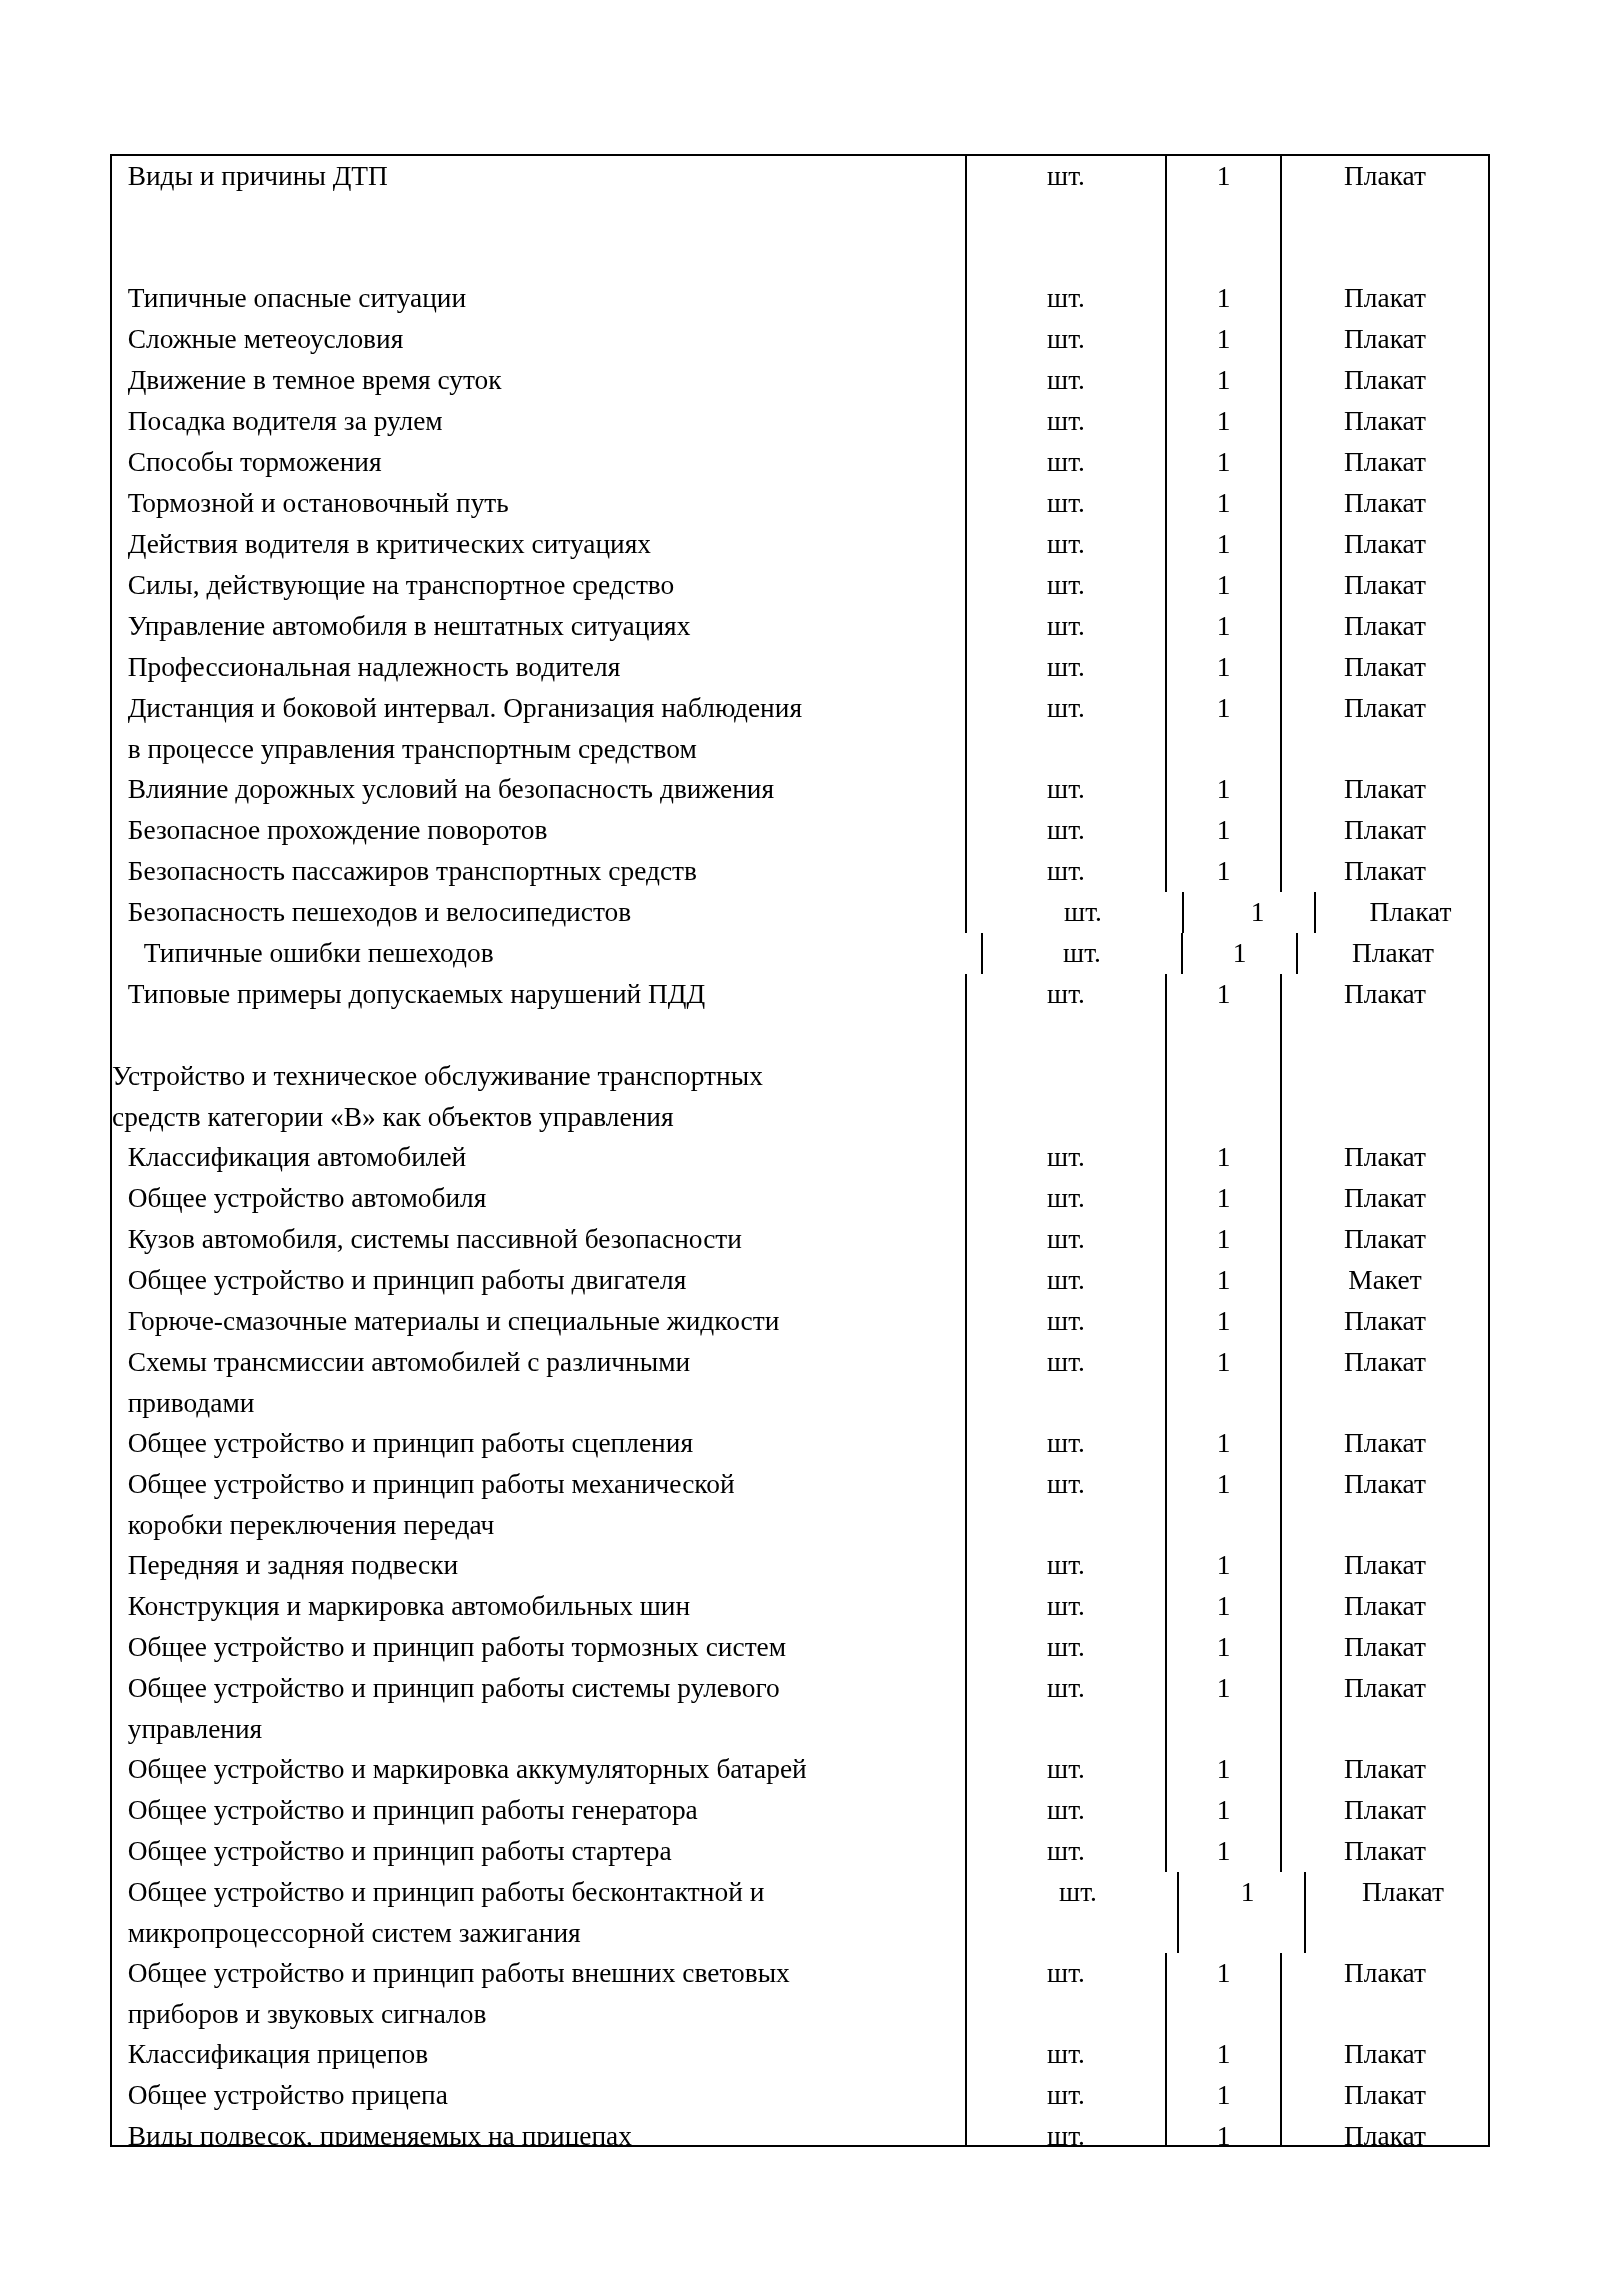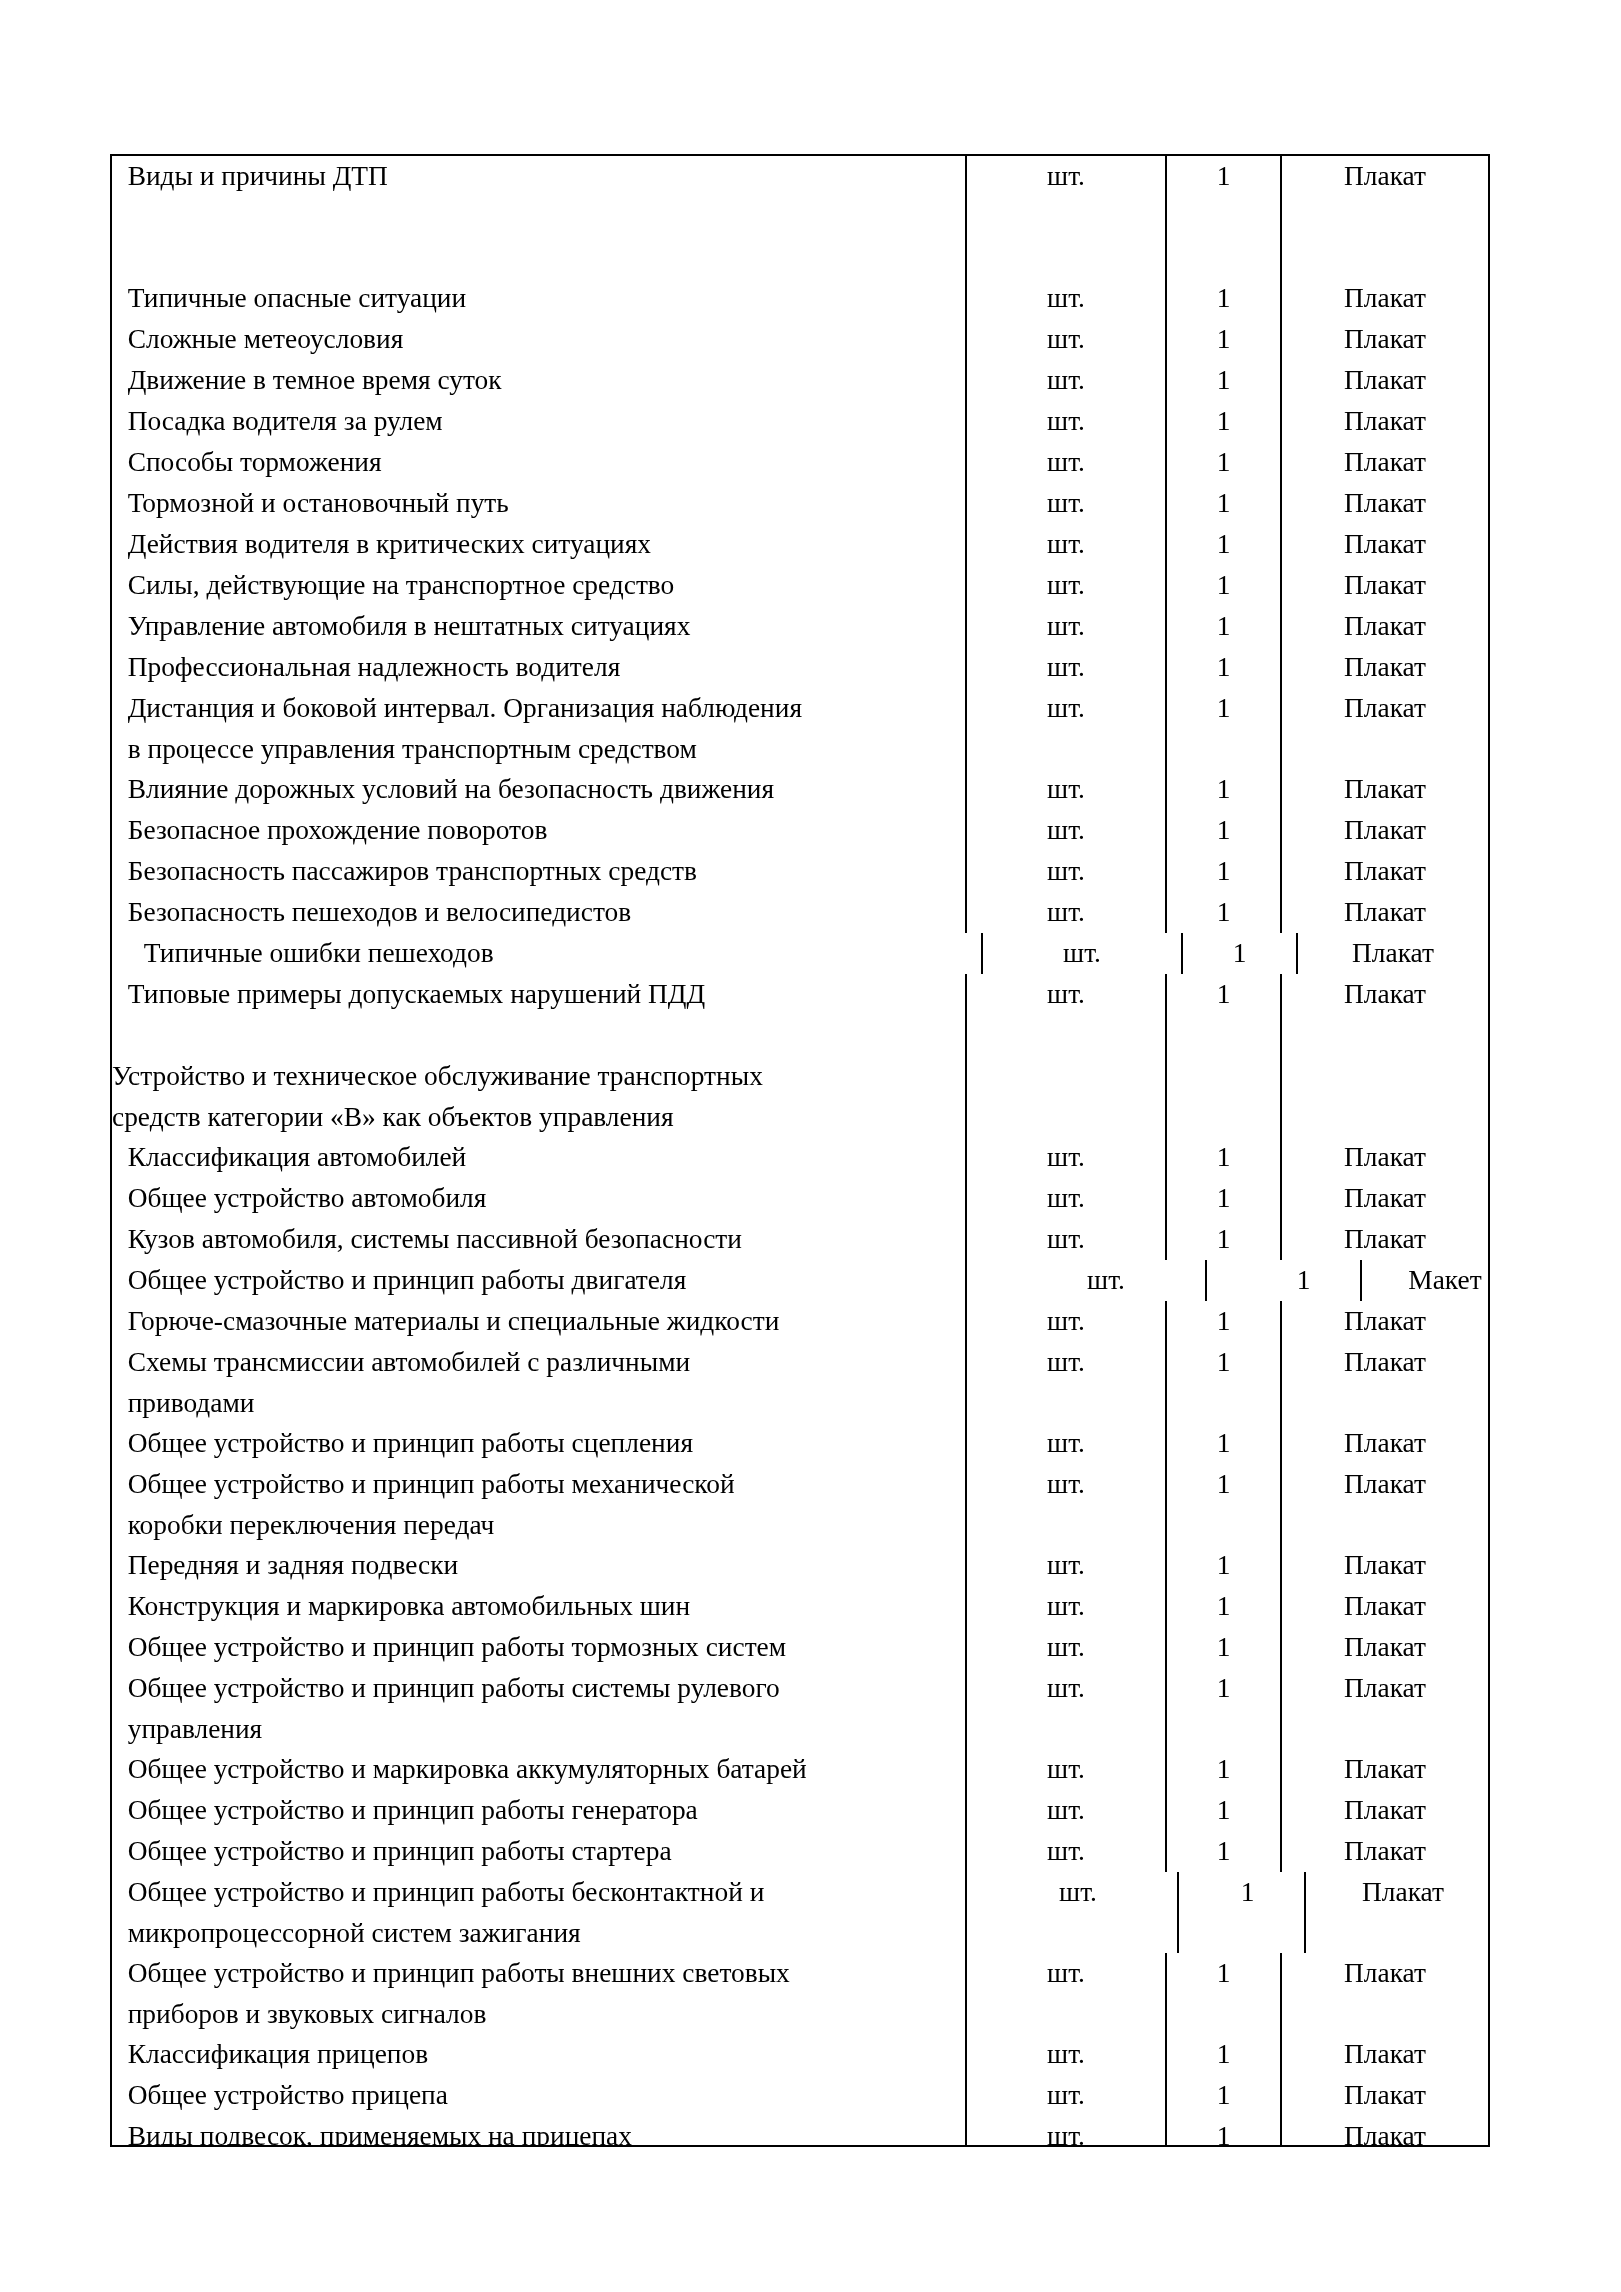--- a/index.html
+++ b/index.html
@@ -170,21 +170,21 @@
       <div class="cell type">Плакат</div>
     </div>
     <div class="row item" style="height: 41px;">
       <div class="cell name">
         <div class="line">Безопасность пассажиров транспортных средств</div>
       </div>
       <div class="cell unit">шт.</div>
       <div class="cell qty">1</div>
       <div class="cell type">Плакат</div>
     </div>
-    <div class="row item" style="height: 41px;">
+    <div class="row item" style="height: 41px; gap: 17px;">
       <div class="cell name">
         <div class="line">Безопасность пешеходов и велосипедистов</div>
       </div>
       <div class="cell unit">шт.</div>
       <div class="cell qty">1</div>
       <div class="cell type">Плакат</div>
     </div>
     <div class="row item" style="height: 41px; margin-left: 16px;">
       <div class="cell name">
         <div class="line">Типичные ошибки пешеходов</div>
@@ -235,21 +235,21 @@
       <div class="cell type">Плакат</div>
     </div>
     <div class="row item" style="height: 41px;">
       <div class="cell name">
         <div class="line">Кузов автомобиля, системы пассивной безопасности</div>
       </div>
       <div class="cell unit">шт.</div>
       <div class="cell qty">1</div>
       <div class="cell type">Плакат</div>
     </div>
-    <div class="row item" style="height: 41px; gap: 40px;">
+    <div class="row item" style="height: 41px;">
       <div class="cell name">
         <div class="line">Общее устройство и принцип работы двигателя</div>
       </div>
       <div class="cell unit">шт.</div>
       <div class="cell qty">1</div>
       <div class="cell type">Макет</div>
     </div>
     <div class="row item" style="height: 41px;">
       <div class="cell name">
         <div class="line">Горюче-смазочные материалы и специальные жидкости</div>

